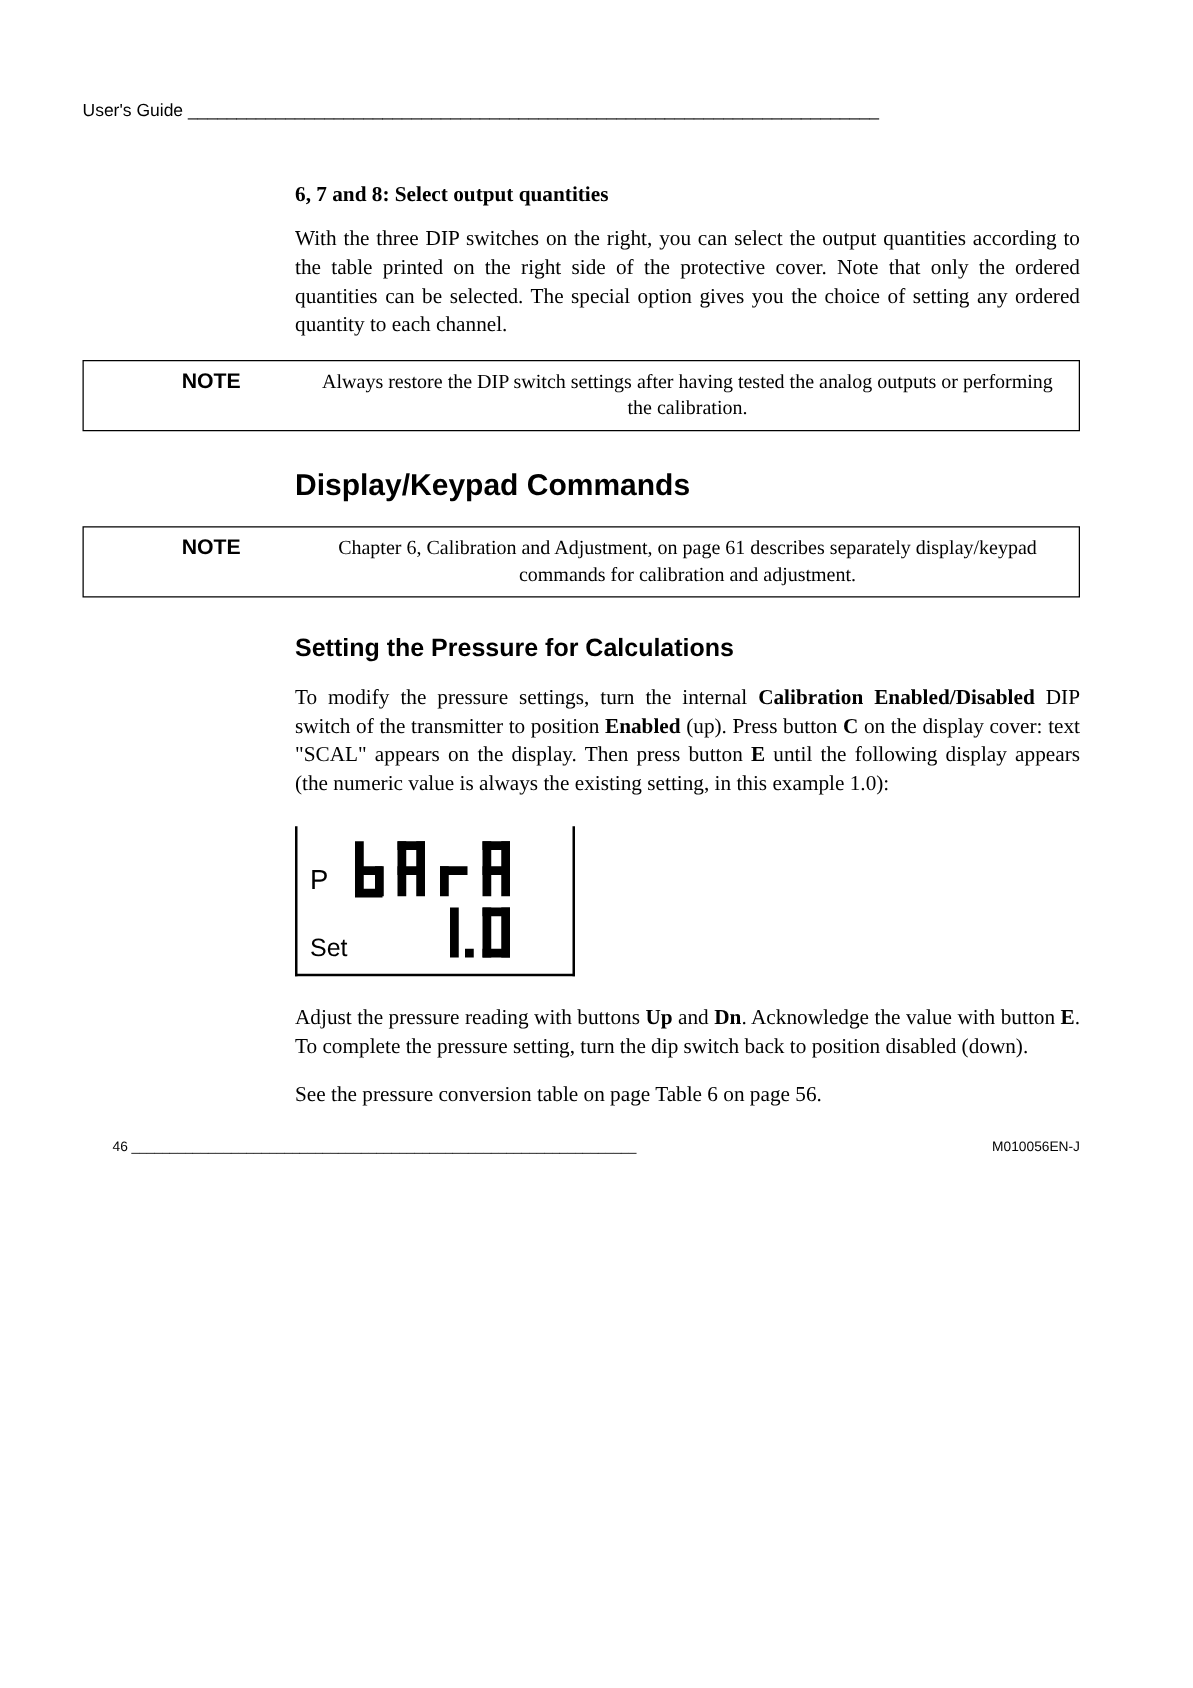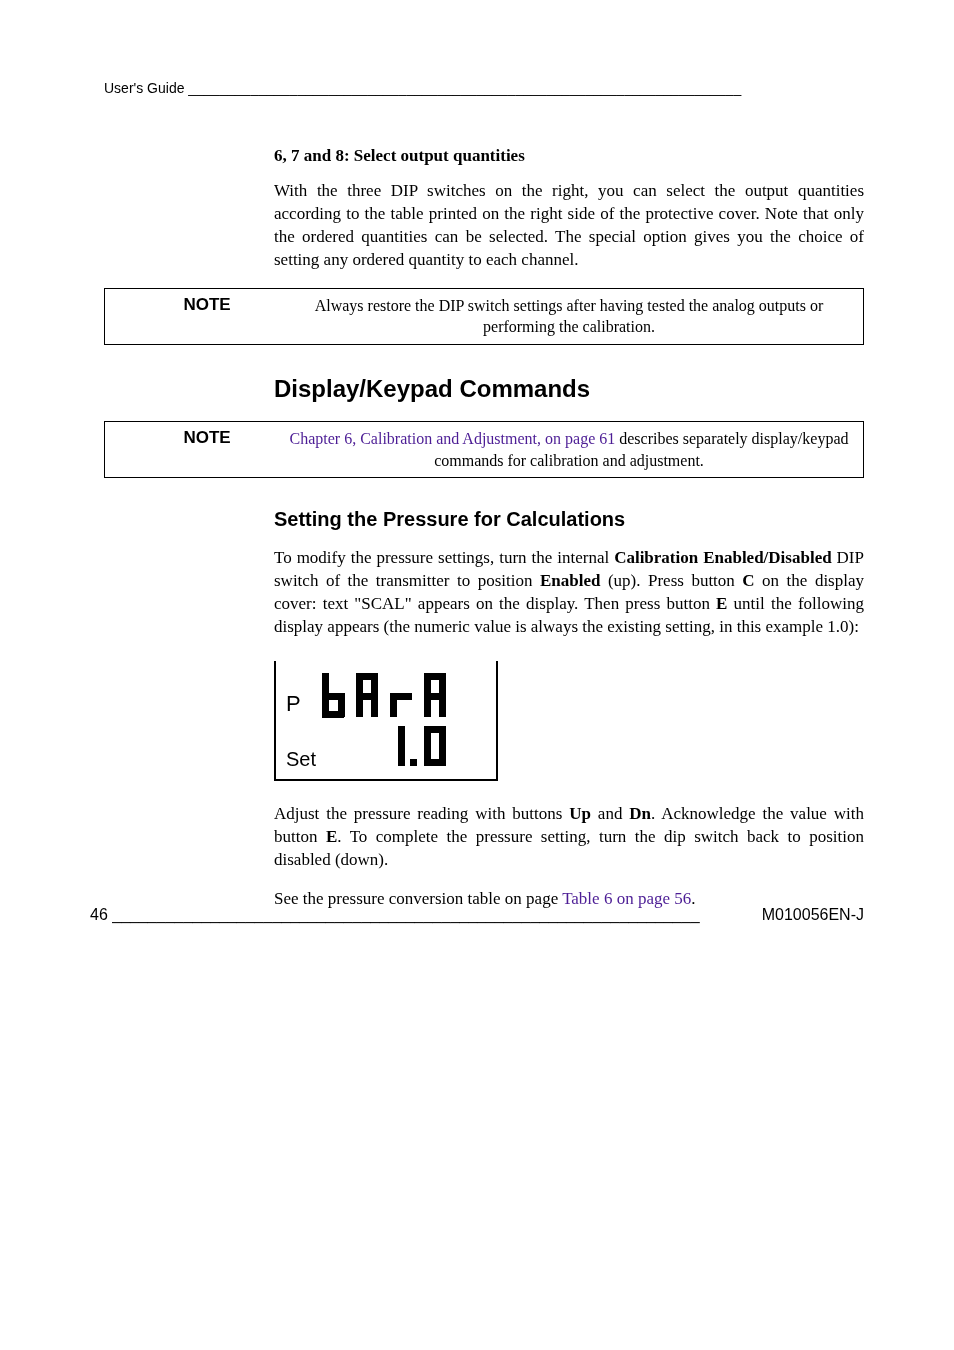--- a/index.html
+++ b/index.html
@@ -6,21 +6,21 @@
     margin: 0;
     padding: 0;
     font-family: "Times New Roman", Times, serif;
     background: #fff;
     color: #000;
   }
   .page {
     width: 954px;
     height: 964px;
     box-sizing: border-box;
-    padding: 80px 90px 40px 104px;
+    padding: 80px 90px 40px 66px;
     position: relative;
   }
   .header-line {
     font-family: Arial, Helvetica, sans-serif;
     font-size: 14px;
     margin-bottom: 50px;
   }
   .content-col {
     margin-left: 170px;
   }
@@ -49,21 +49,21 @@
     width: 156px;
     padding-left: 24px;
     flex: 0 0 156px;
   }
   .note-text {
     font-size: 16px;
     line-height: 1.35;
     flex: 1;
   }
   .link {
-    color: #4c1d95;
+    color: #000000;
   }
   .h1 {
     font-family: Arial, Helvetica, sans-serif;
     font-weight: bold;
     font-size: 24px;
     margin: 30px 0 18px 170px;
   }
   .h2 {
     font-family: Arial, Helvetica, sans-serif;
     font-weight: bold;
@@ -96,21 +96,21 @@
     position: absolute;
     right: 20px;
     top: 10px;
   }
   .footer {
     position: absolute;
     bottom: 40px;
     left: 90px;
     right: 90px;
     font-family: Arial, Helvetica, sans-serif;
-    font-size: 16px;
+    font-size: 11px;
     display: flex;
     justify-content: space-between;
     text-align: right;
   }
 </style>
 </head>
 <body>
 
 <div class="page">
 

